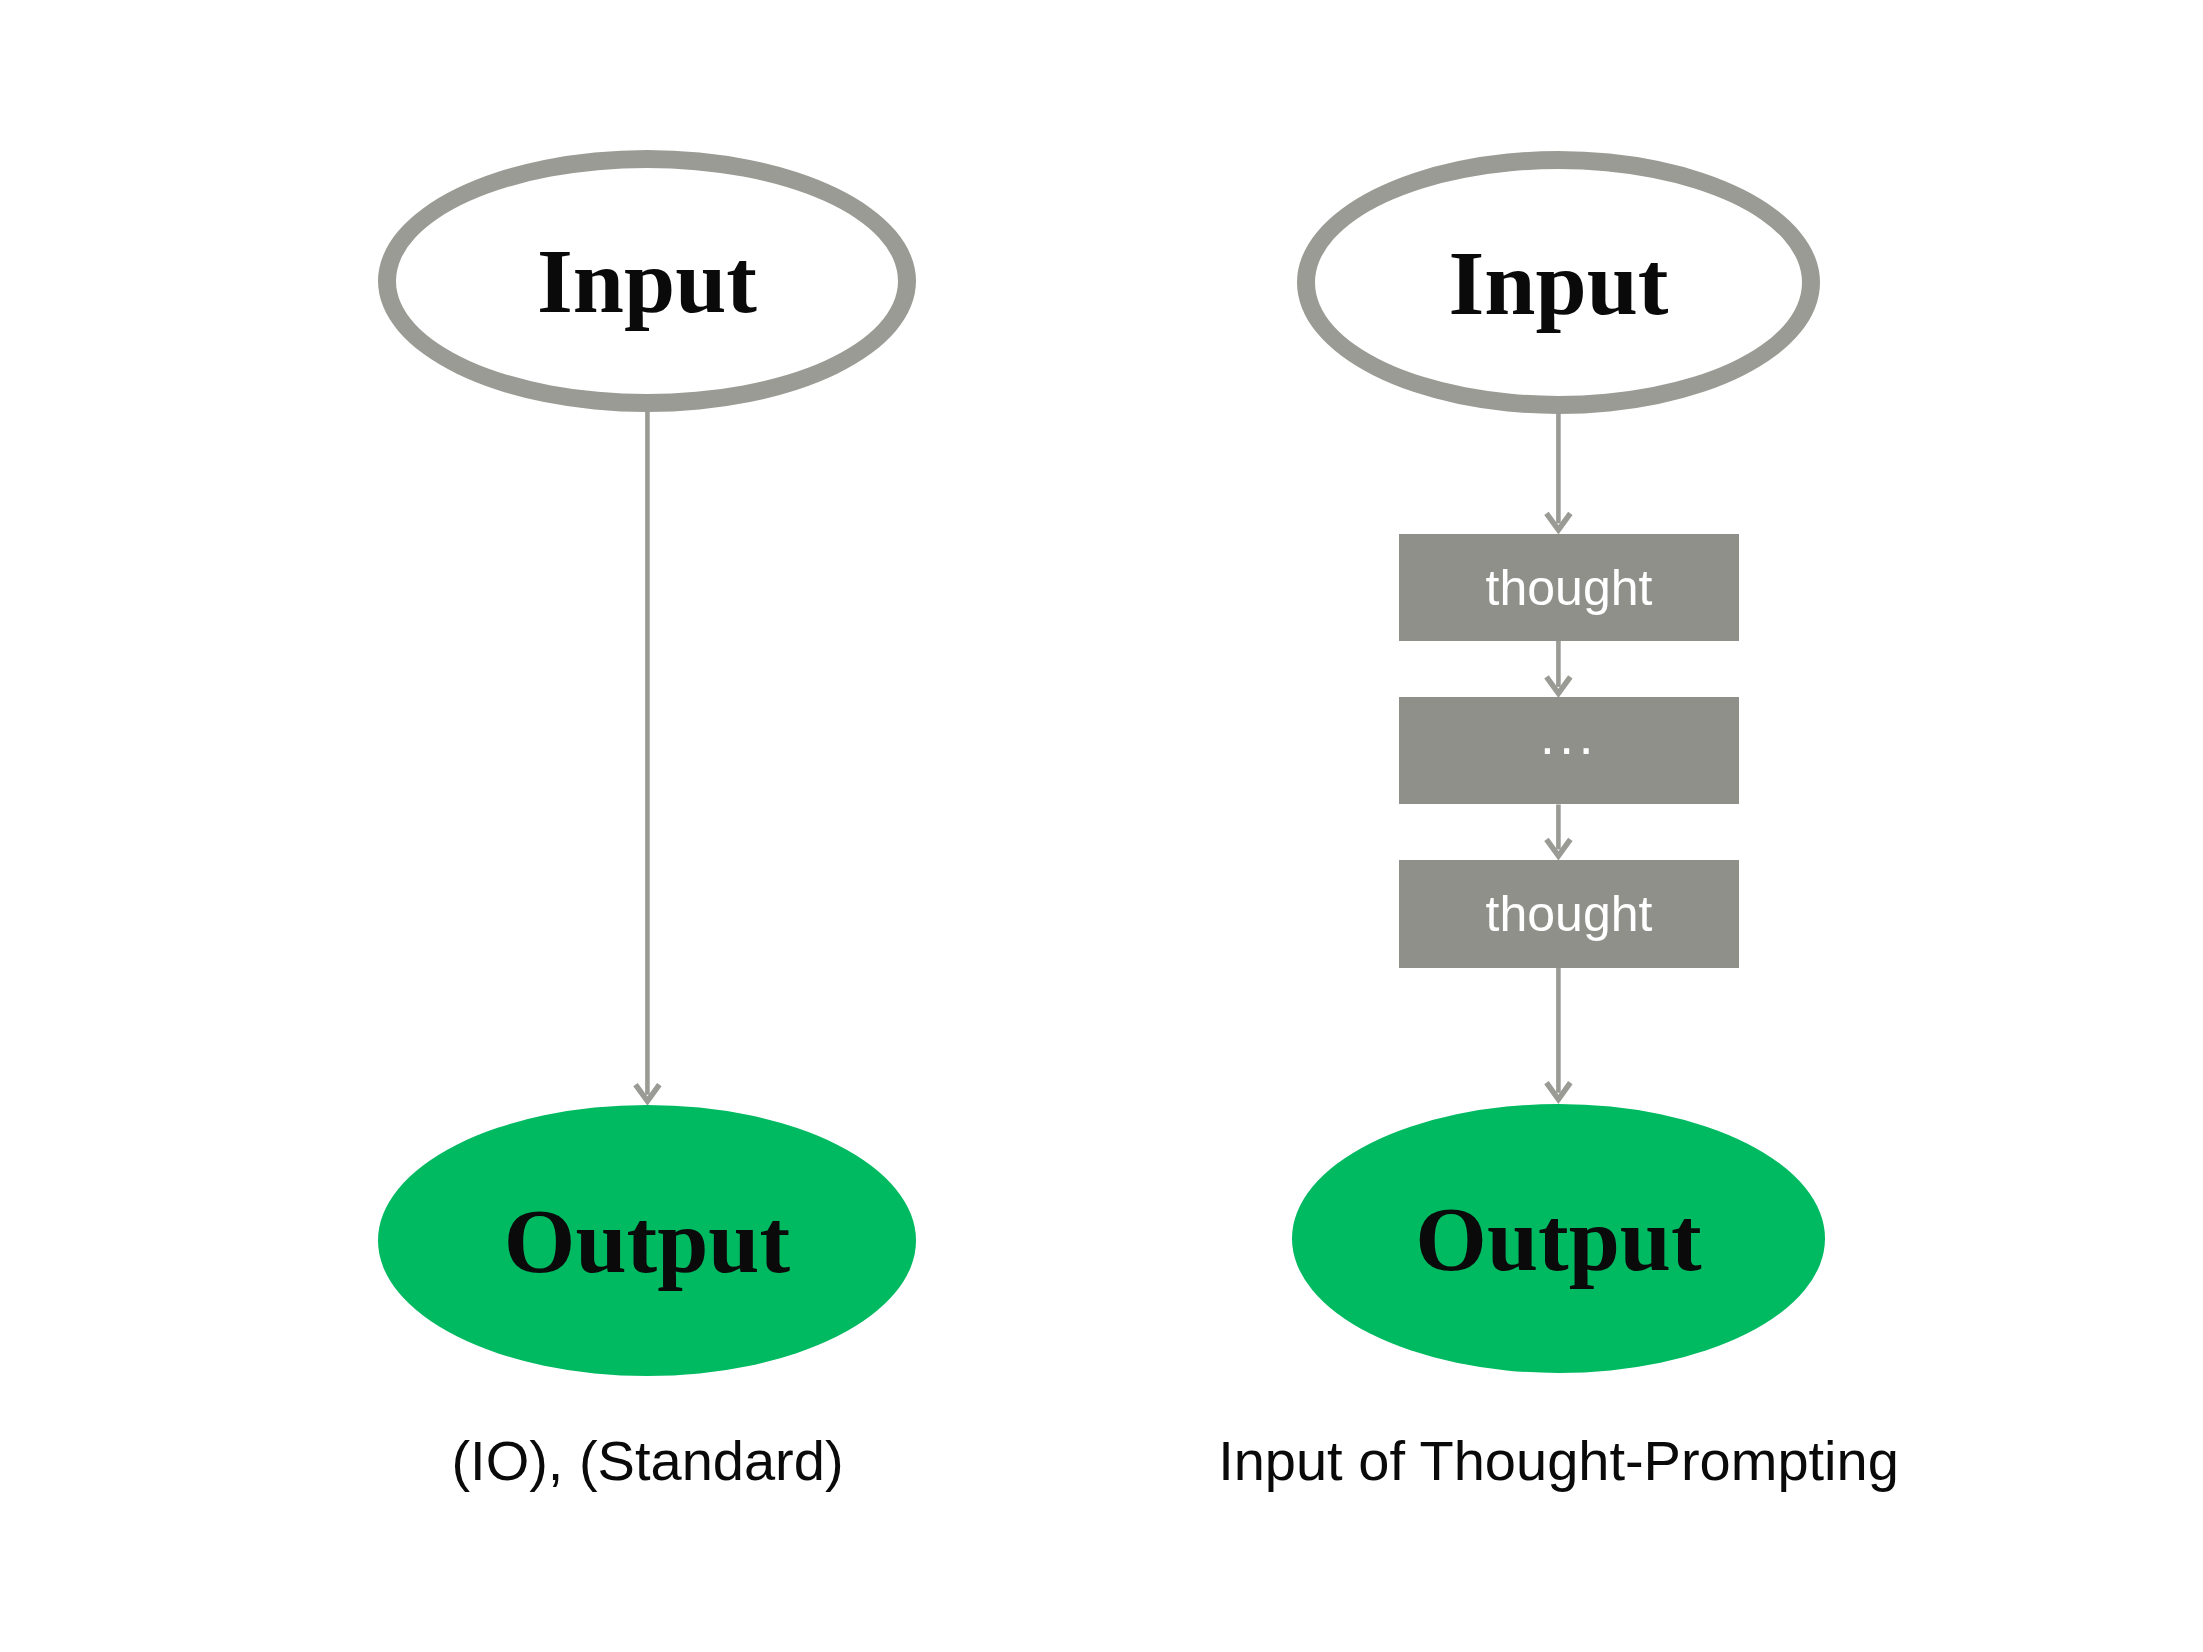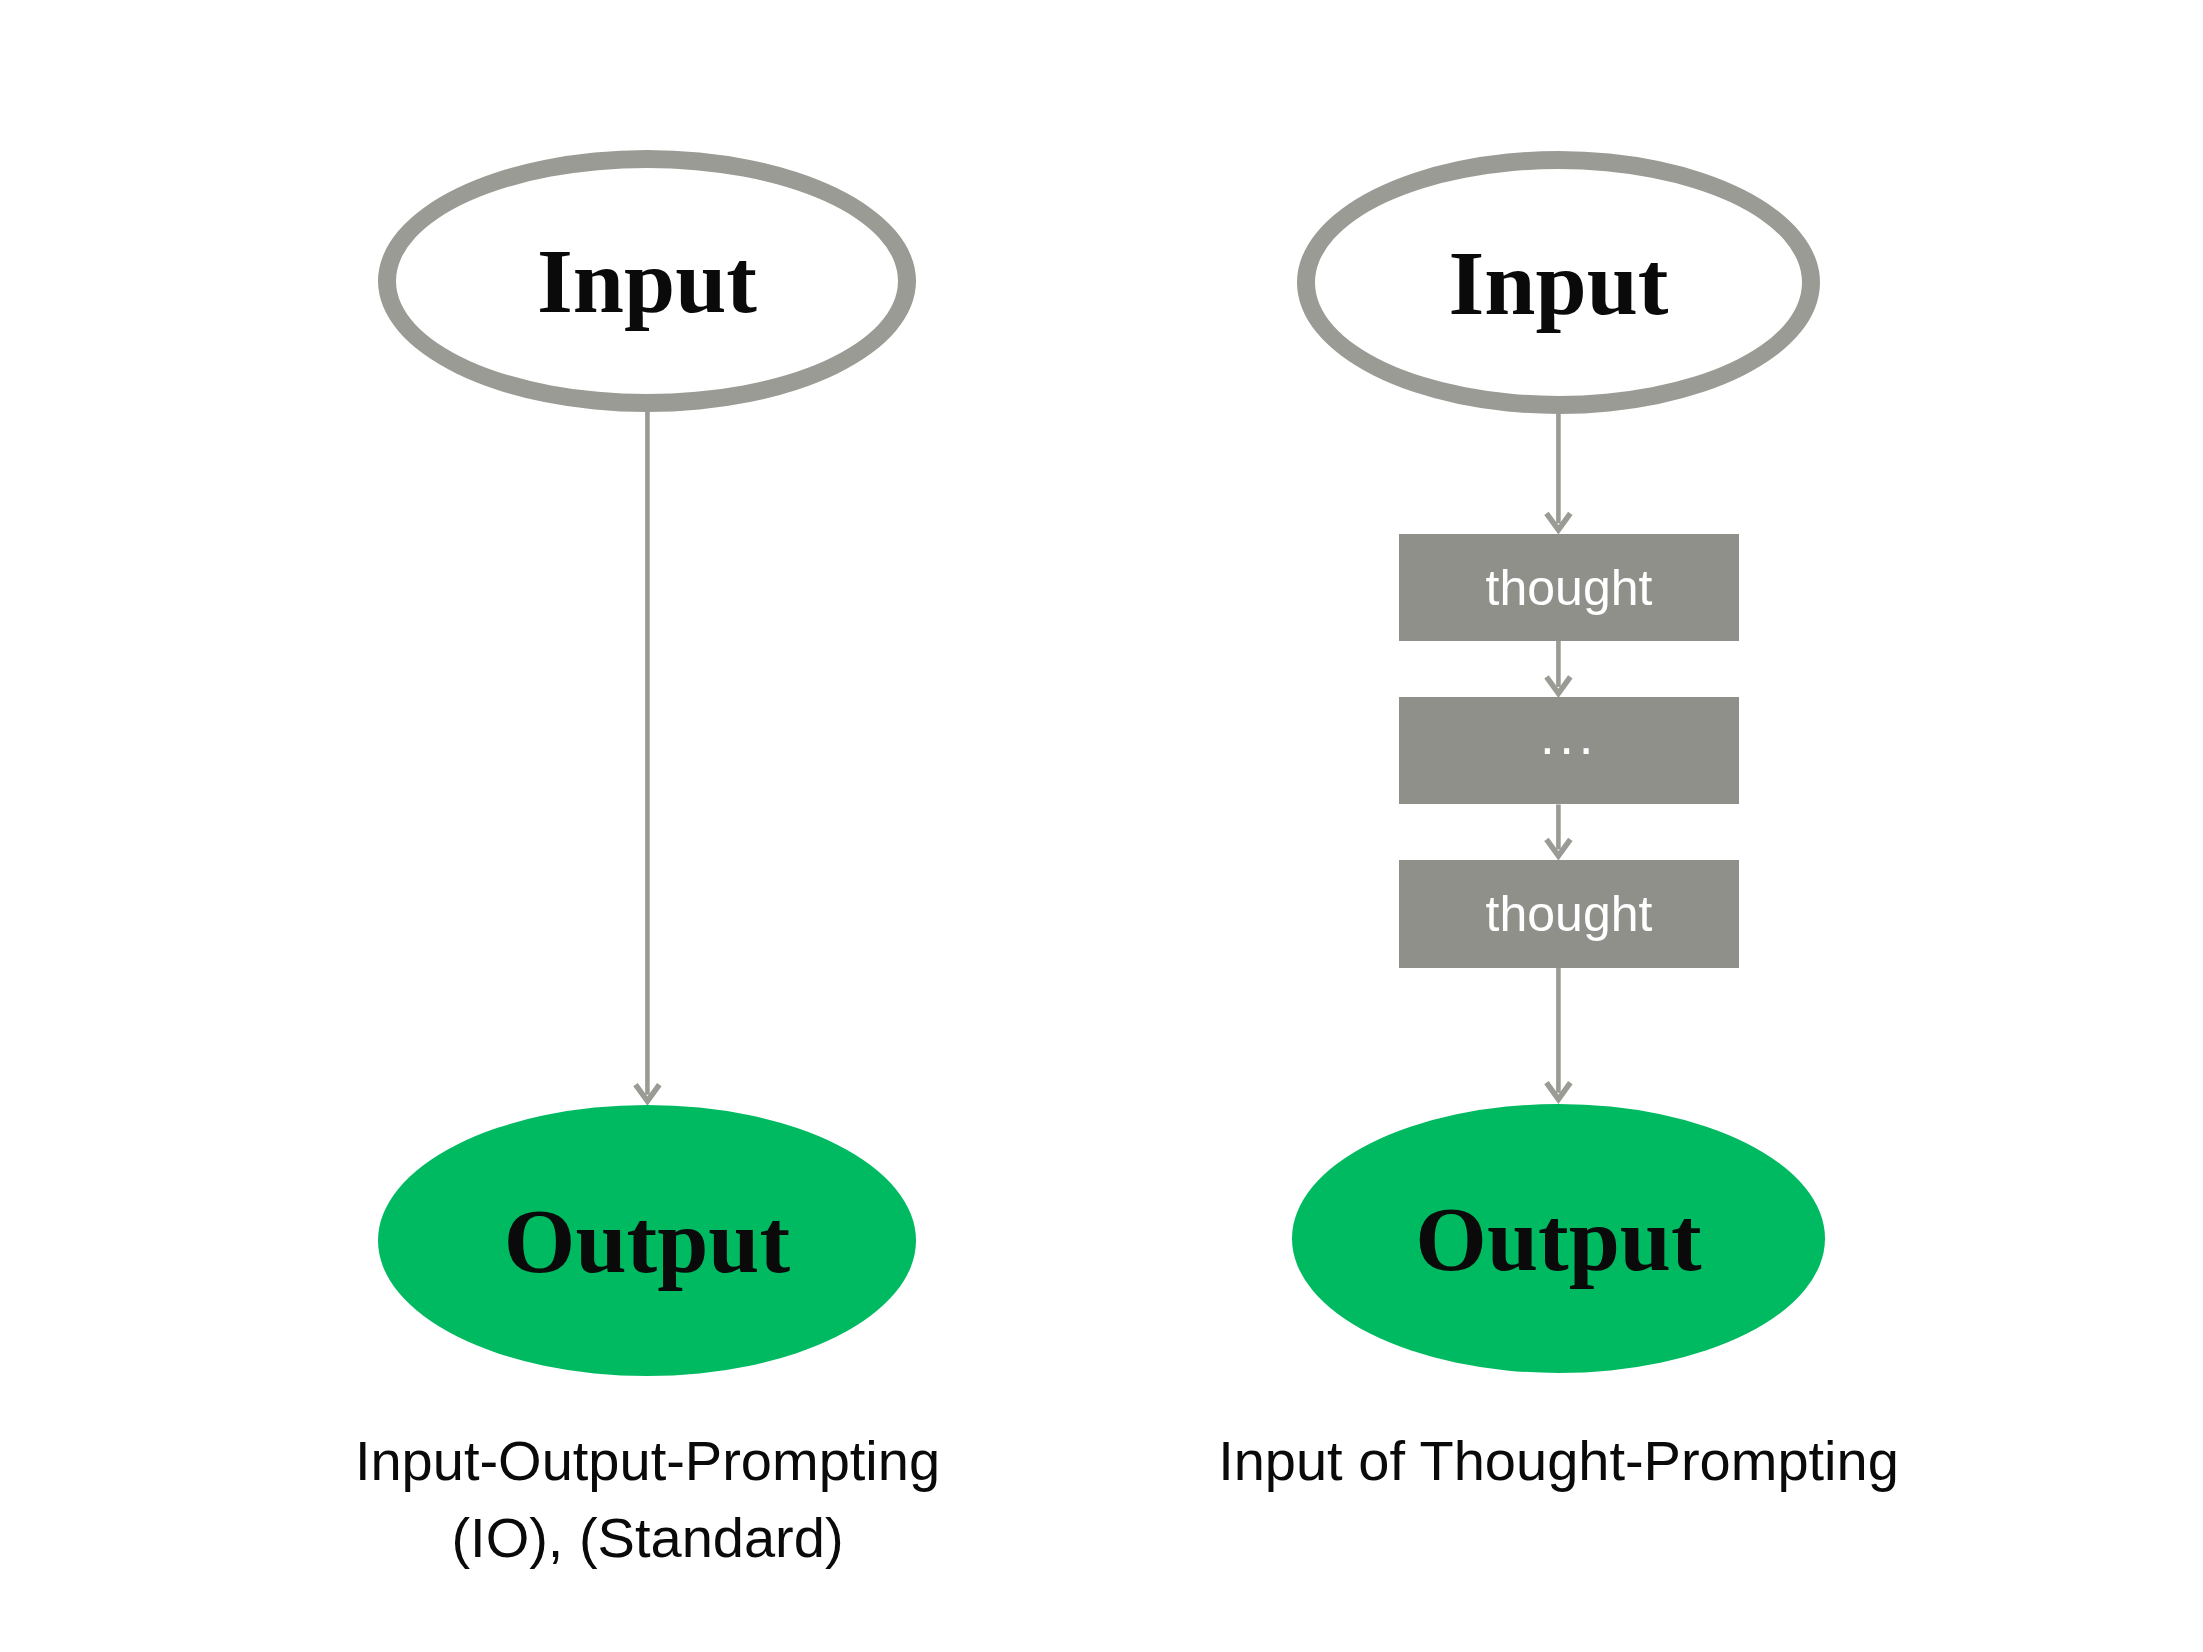--- a/index.html
+++ b/index.html
@@ -122,21 +122,20 @@
   <section>
     <div class="ellipse input" style="left:378px; top:150px; width:538px; height:262px;">
       <span class="node-label">Input</span>
     </div>
 
     <div class="ellipse output" style="left:378px; top:1105px; width:538px; height:271px;">
       <span class="node-label">Output</span>
     </div>
 
     <div class="caption" style="left:262px; top:1422px;">
-      <span class="cap-line">Input-Output-Prompting</span>
       <span class="cap-line">(IO), (Standard)</span>
     </div>
   </section>
 
   <section>
     <div class="ellipse input" style="left:1297px; top:151px; width:523px; height:263px;">
       <span class="node-label">Input</span>
     </div>
 
     <div class="thought-box" style="top:534px;">

